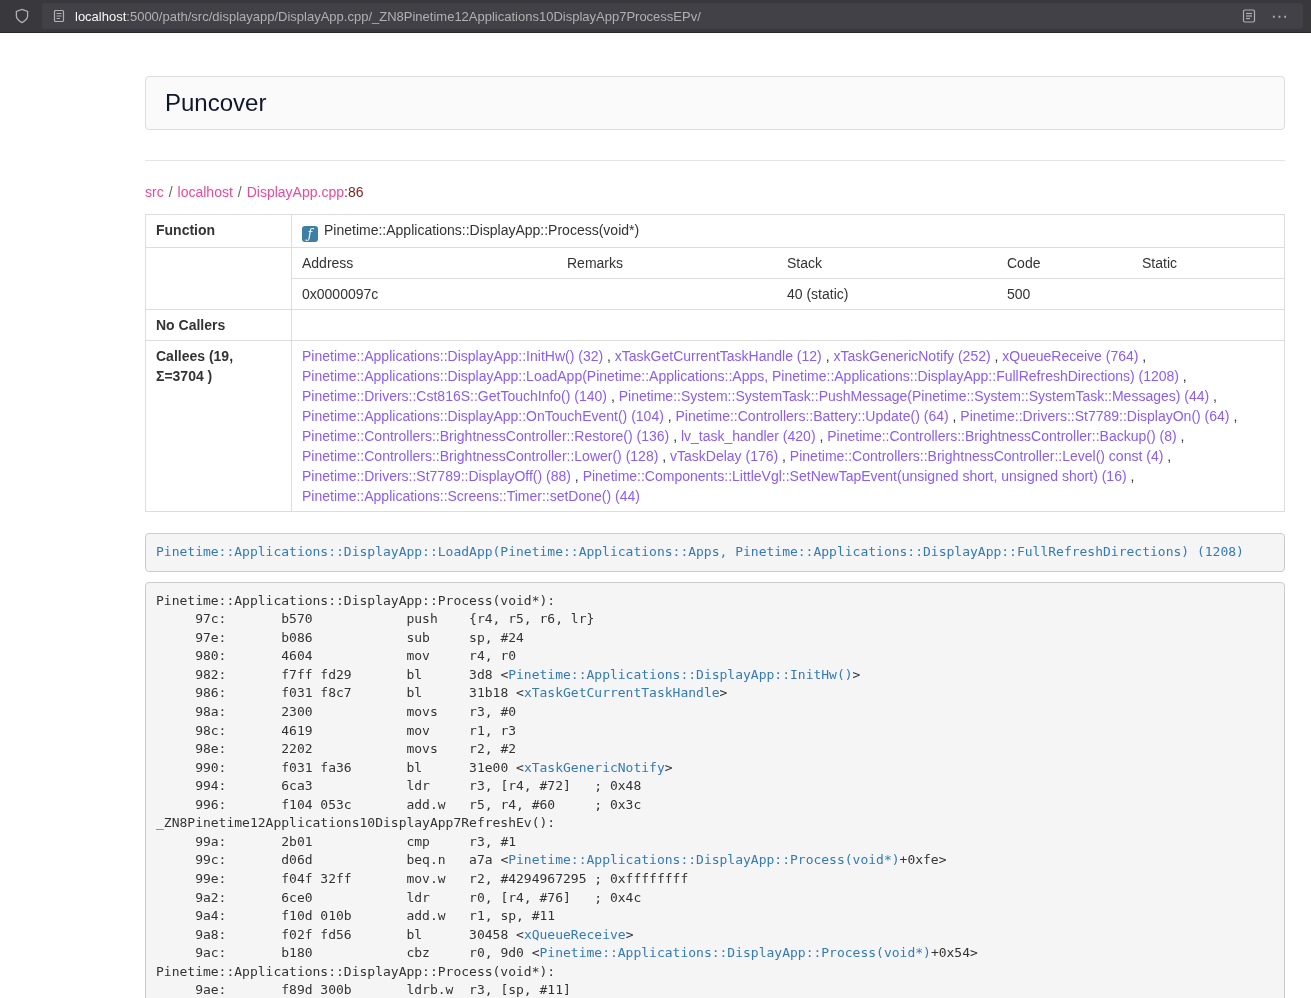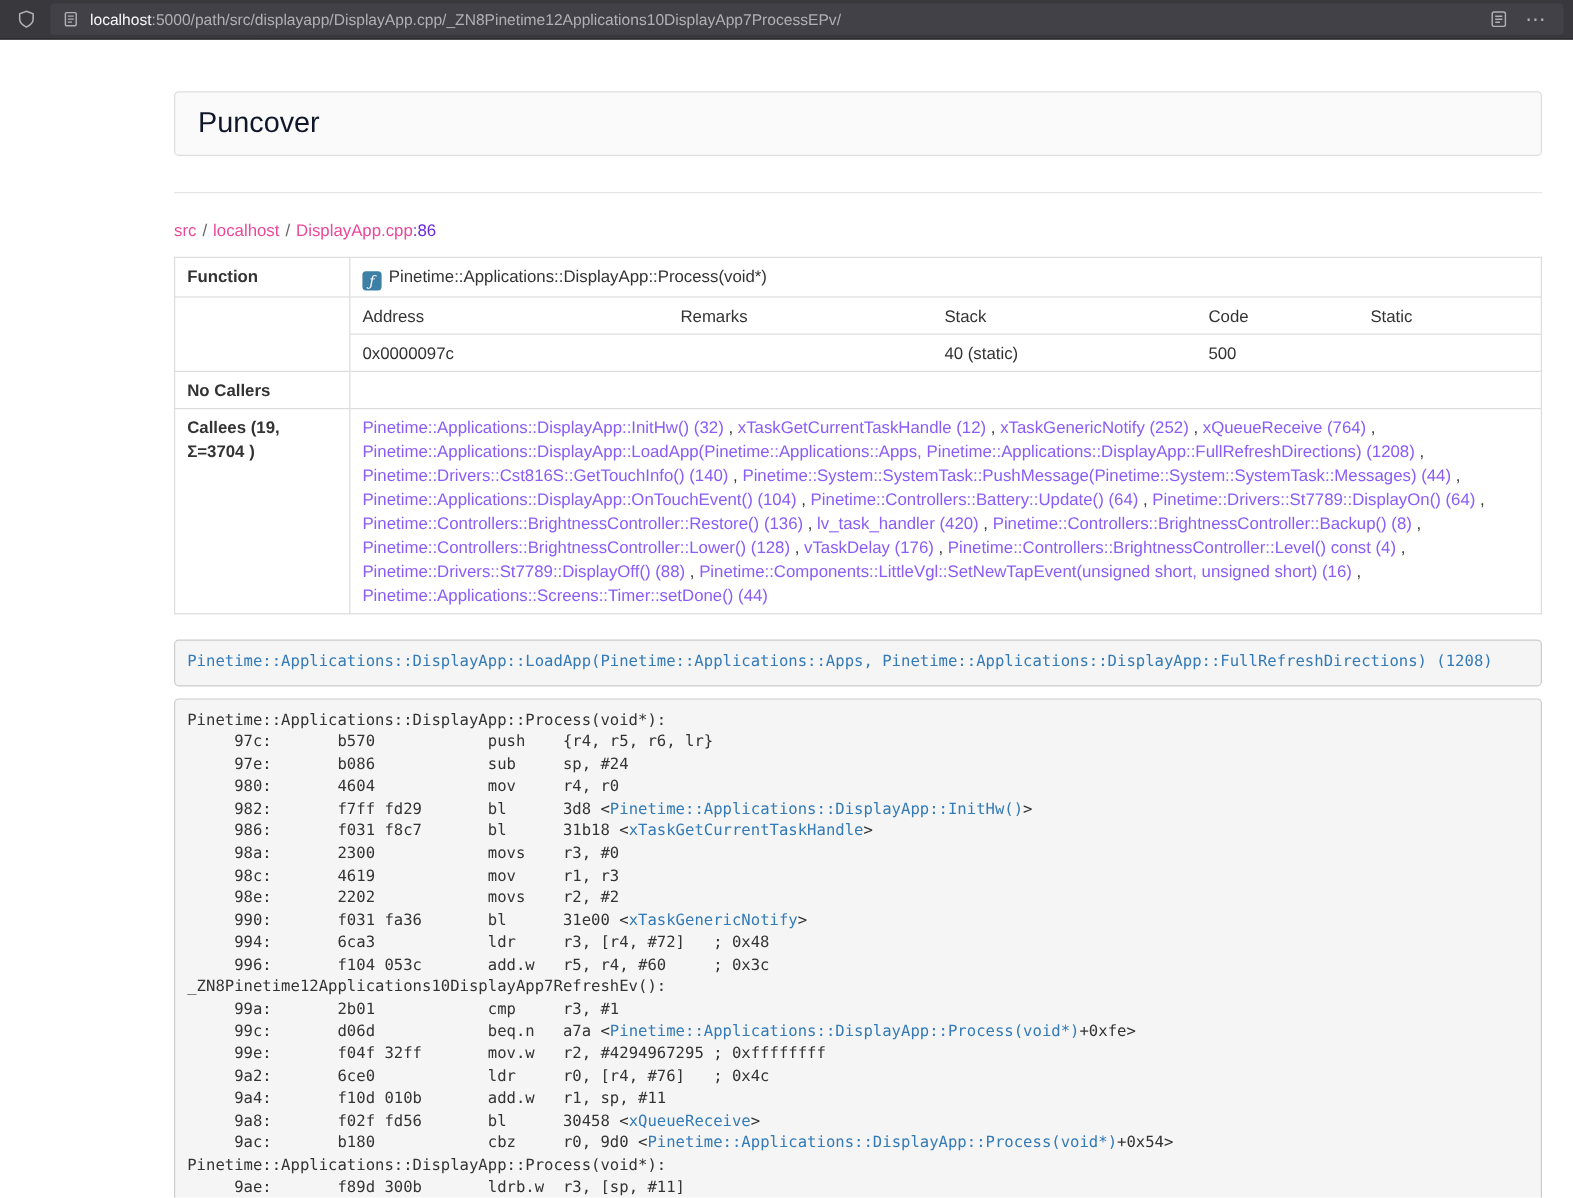--- a/index.html
+++ b/index.html
@@ -36,21 +36,21 @@
     margin-top: 43px; background: #fafafa; border: 1px solid #ddd;
     border-radius: 4px; padding: 12px 19px;
   }
   .title-panel h1 { font-size: 24px; font-weight: 500; color: #0f172a; line-height: 28px; }
 
   hr.divider { border: 0; border-top: 1px solid #e5e5e5; margin: 30px 0 21px; }
 
   .breadcrumb { font-size: 14px; margin-bottom: 10px; line-height: 20px; }
   .breadcrumb a { color: #ec4899; text-decoration: none; }
   .breadcrumb .sep { color: #666; padding: 0 5px; }
-  .breadcrumb .line-no { color: #6d28d9; }
+  .breadcrumb .line-no { color: #7f1d1d; }
 
   table.fn { width: 100%; border-collapse: collapse; font-size: 14px; table-layout: fixed; margin-top: 12px; }
   table.fn > tbody > tr > td { border: 1px solid #ddd; padding: 5px 10px; vertical-align: top; line-height: 20px; }
   table.fn td.label { font-weight: bold; }
   table.fn td.nested { padding: 0; }
 
   table.sub { width: 100%; border-collapse: collapse; table-layout: fixed; }
   table.sub th, table.sub td { text-align: left; padding: 5px 10px; font-size: 14px; line-height: 20px; }
   table.sub th { font-weight: normal; border-bottom: 1px solid #ddd; }
 

